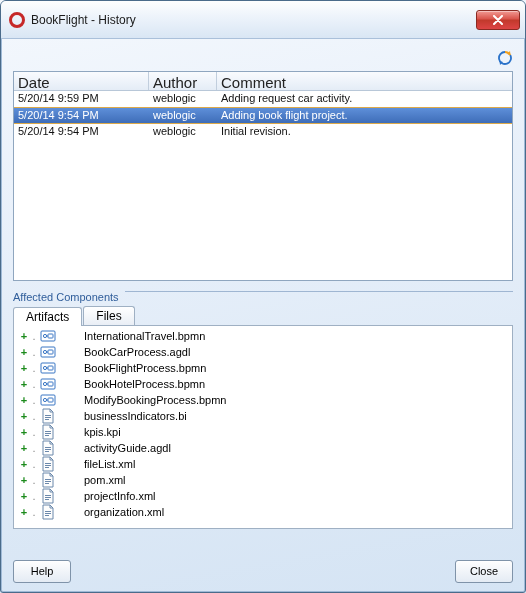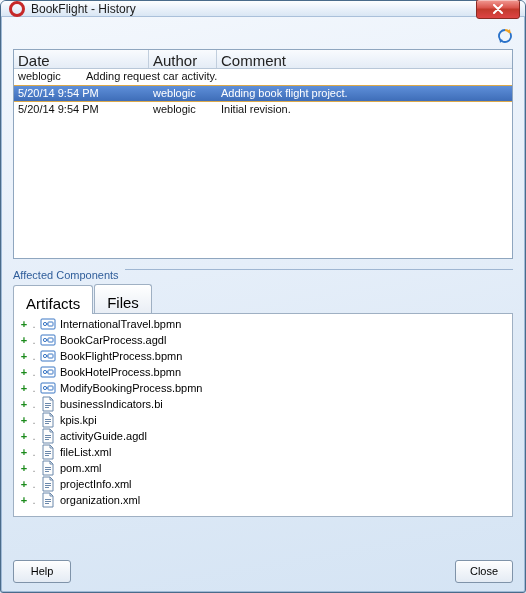--- a/index.html
+++ b/index.html
@@ -14,21 +14,21 @@
   .window {
     width: 526px; height: 593px;
     border: 1px solid #4a6b8a;
     border-radius: 6px 6px 3px 3px;
     background: linear-gradient(170deg, #f4f8fd 0%, #e8f0fa 35%, #dde9f6 70%, #d5e4f4 100%);
     display: flex; flex-direction: column;
     box-shadow: inset 0 0 0 1px #9fbad7;
   }
   
   .titlebar {
-    height: 16px;
+    height: 38px;
     background: linear-gradient(to bottom, #fdfefe 0%, #eef4fb 40%, #d9e6f4 100%);
     border-bottom: 1px solid #aac0da;
     display: flex; align-items: center;
     padding: 0 5px 0 8px;
     border-radius: 5px 5px 0 0;
   }
   .titlebar .app-icon {
     width: 16px; height: 16px; margin-right: 6px;
   }
   .titlebar .title {
@@ -115,22 +115,22 @@
     flex:1; height:1px; background:#9fb6d2; margin-left:6px;
   }
   .tabs {
     margin-top: 3px;
     display: flex;
     gap: 0;
     position: relative;
     z-index: 2;
   }
   .tab {
-    padding: 9px 12px 2px 12px;
-    font-size: 15px;
+    padding: 2px 12px 2px 12px;
+    font-size: 12px;
     border: 1px solid #9fb0c3;
     border-bottom: none;
     background: linear-gradient(to bottom, #fff, #e9eef5);
     border-radius: 3px 3px 0 0;
     margin-right: 1px;
     position: relative;
     cursor: default;
   }
   .tab.active {
     background: #fff;
@@ -151,21 +151,21 @@
     font-size: 11px;
   }
   .comp-row .plus {
     width: 12px; text-align:center; color:#1a8a1a; font-weight:bold;
   }
   .comp-row .dot {
     width: 8px; text-align:center; color:#888;
   }
   .comp-row .file-icon { width:16px; height:16px; margin: 0 2px; }
   .comp-row .file-icon svg { display:block; }
-  .comp-row .fname { padding-left: 2px; }
+  .comp-row .fname { padding-left: 2px; margin-left: 24px; }
   
   .footer {
     height: 42px;
     padding: 8px 12px;
     display: flex;
     justify-content: space-between;
     align-items: center;
     gap: 36px;
   }
   .btn {
@@ -214,20 +214,21 @@
     </div>
 
     <div class="history-table">
       <div class="history-header">
         <div class="hcol col-date">Date</div>
         <div class="hcol col-author">Author</div>
         <div class="hcol col-comment">Comment</div>
       </div>
       <div class="history-body" id="history-body">
           <div class="hrow">
+            <div class="cell col-date">5/20/14 9:59 PM</div>
             <div class="cell col-author">weblogic</div>
             <div class="cell col-comment">Adding request car activity.</div>
           </div>
           <div class="hrow selected">
             <div class="cell col-date">5/20/14 9:54 PM</div>
             <div class="cell col-author">weblogic</div>
             <div class="cell col-comment">Adding book flight project.</div>
           </div>
           <div class="hrow">
             <div class="cell col-date">5/20/14 9:54 PM</div>

